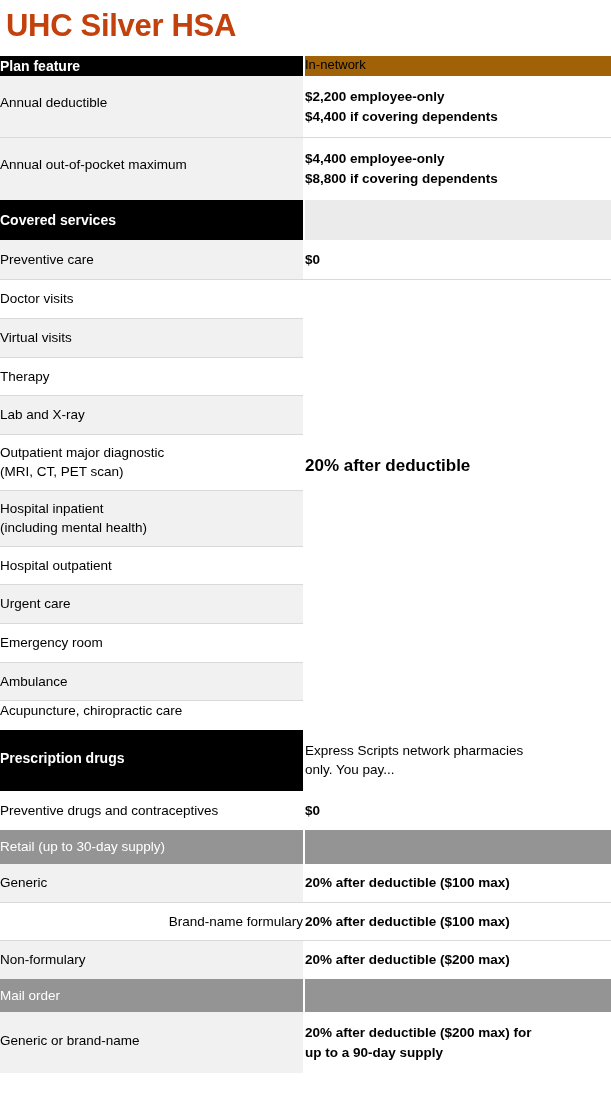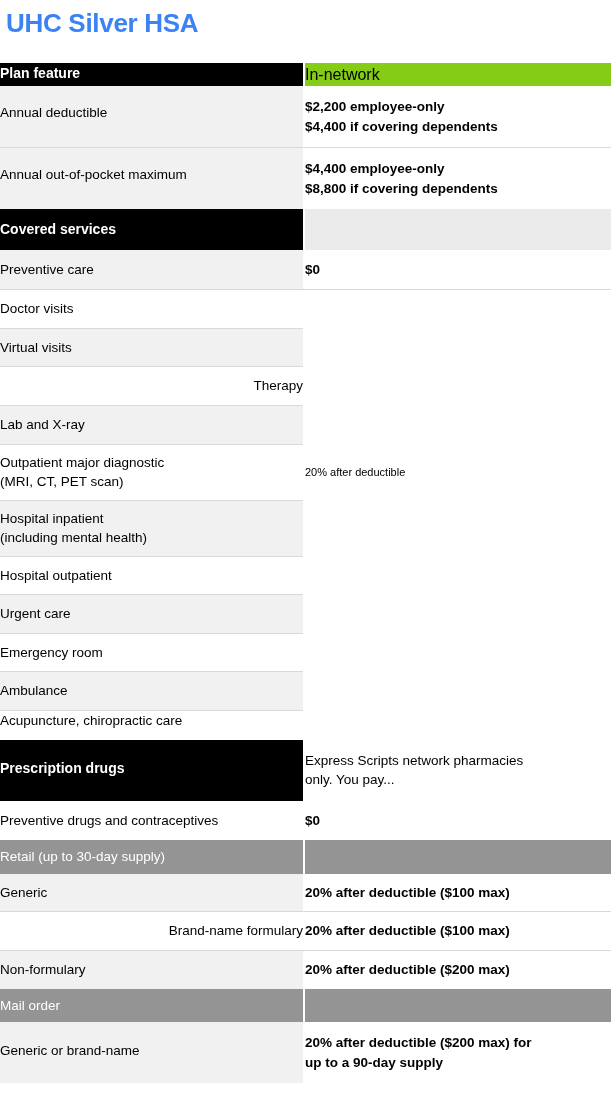--- a/index.html
+++ b/index.html
@@ -14,25 +14,25 @@
     font-family: "Liberation Sans", sans-serif;
     color: #000000;
     position: relative;
     overflow: hidden;
   }
   #page {
     width: 611px;
     padding: 0;
   }
   .page-title {
-    font-size: 26px;
+    font-size: 31px;
     font-weight: bold;
     letter-spacing: -0.3px;
-    margin: 8px 0 24px 6px;
-    color: #3b82f6;
+    margin: 8px 0 12px 6px;
+    color: #c2410c;
   }
   table.benefits {
     border-collapse: collapse;
     width: 611px;
     table-layout: fixed;
   }
   table.benefits td {
     vertical-align: top;
     padding: 0;
   }
@@ -53,23 +53,23 @@
   }
 
   
   .hdr-black {
     background: #000000;
     color: #ffffff;
     font-weight: bold;
     font-size: 14px;
   }
   .hdr-black-right {
-    background: #84cc16;
+    background: #a16207;
     color: #000000;
-    font-size: 16px;
+    font-size: 13px;
   }
   .hdr-gray {
     background: #949494;
     color: #ffffff;
     font-weight: normal;
     font-size: 13.5px;
   }
   .hdr-gray-right {
     background: #949494;
   }
@@ -77,22 +77,22 @@
   .net-white { background: #ffffff; }
 
   .bold { font-weight: bold; margin-top: 25px; }
 
   .sep-line { height: 1px; background: #d9d9d9; }
 
   
   .merged {
     border-left: 2px solid #ffffff;
     background: #ffffff;
-    font-size: 11px;
-    font-weight: normal;
+    font-size: 17px;
+    font-weight: bold;
     padding: 9px 8px 9px 10px;
     vertical-align: top;
   }
   .merged-top {
     vertical-align: top;
   }
   .line2 { display: block; }
   .footer-space { height: 100px; }
 </style>
 </head>
@@ -155,21 +155,21 @@
         </tr>
 
       <tr>
         <td class="cell" style="background:#f1f1f1;padding-top:9px;padding-bottom:9px;">Virtual visits</td>
       </tr>
       <tr>
           <td class="sep-line"></td>
         </tr>
 
       <tr>
-        <td class="cell" style="background:#ffffff;padding-top:9px;padding-bottom:9px;text-align:right;">Therapy</td>
+        <td class="cell" style="background:#ffffff;padding-top:9px;padding-bottom:9px;">Therapy</td>
       </tr>
       <tr>
           <td class="sep-line"></td>
         </tr>
 
       <tr>
         <td class="cell" style="background:#f1f1f1;padding-top:9px;padding-bottom:9px;">Lab and X-ray</td>
       </tr>
       <tr>
           <td class="sep-line"></td>

